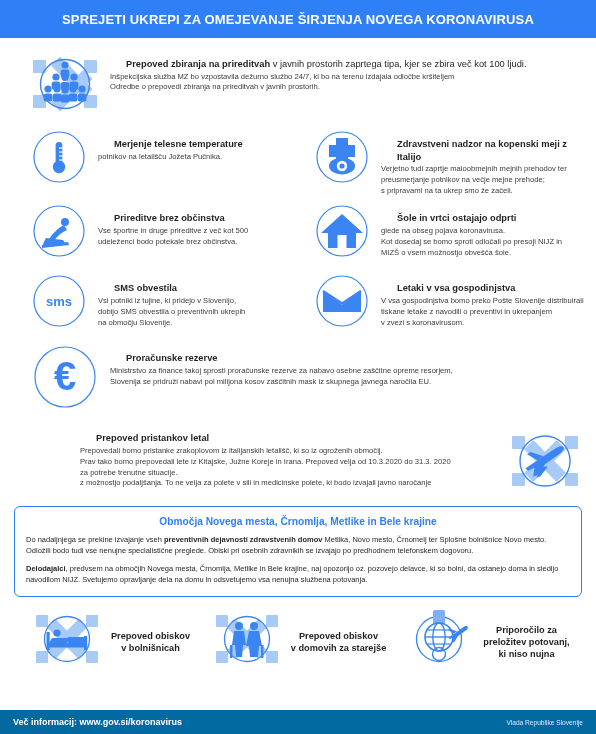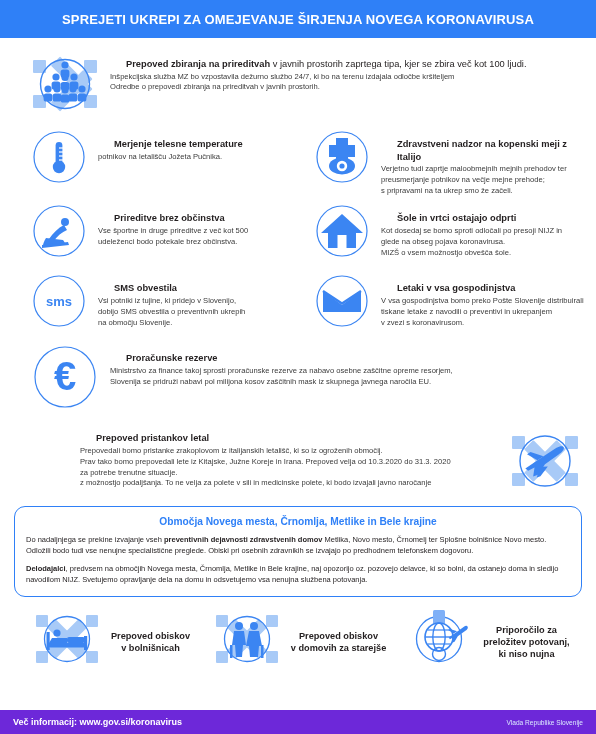--- a/index.html
+++ b/index.html
@@ -97,21 +97,21 @@
   .two-col .col-half:nth-child(2) { padding-left: 4px; }
 
   .block-budget { margin-top: 8px; padding-left: 18px; }
   .block-flight { margin-top: 6px; padding-left: 70px; padding-right: 4px;
                   display: flex; align-items: flex-start; justify-content: space-between; }
 
   
   .notice {
     margin: 8px 4px 0 4px;
     border: 1.2px solid #2f80f7;
-    border-radius: 11px;
+    border-radius: 6px;
     padding: 9px 11px 10px 11px;
     background: #ffffff;
   }
   .notice h4 {
     color: #2f80f7;
     font-size: 10.2px;
     font-weight: bold;
     text-align: center;
     margin-bottom: 8px;
   }
@@ -145,21 +145,21 @@
     color: #231f20;
   }
   .bottom-item.b1 .label { text-align: center; }
   .bottom-item.b2 .label { text-align: center; }
   .bottom-item.b3 .label { text-align: center; }
 
   
   .footer {
     width: 596px;
     height: 24px;
-    background: #6d28d9;
+    background: #0369a1;
     display: flex;
     align-items: center;
     justify-content: space-between;
     padding: 0 13px;
     flex: 0 0 auto;
   }
   .footer .left { color: #ffffff; font-size: 9px; font-weight: bold; }
   .footer .right { color: #dbe9ff; font-size: 6.6px; font-weight: normal; }
 
   svg { display: block; overflow: visible; }
@@ -286,22 +286,22 @@
         <div class="measure">
           <div class="icon-box">
             <svg width="54" height="54" viewBox="0 0 54 54">
               <circle cx="27" cy="27" r="25" fill="none" stroke="#3b85f2" stroke-width="1.2"></circle>
               <path d="M27 10 L48 29 L41 29 L41 44 L13 44 L13 29 L6 29 Z" fill="#3b85f2"></path>
               <rect x="22.5" y="31" width="9" height="13" fill="#ffffff"></rect>
             </svg>
           </div>
           <div class="txt">
             <h3>Šole in vrtci ostajajo odprti</h3>
+            <p>glede na obseg pojava koronavirusa.</p>
             <p>Kot dosedaj se bomo sproti odločali po presoji NIJZ in</p>
-            <p>glede na obseg pojava koronavirusa.</p>
             <p>MIZŠ o vsem možnostjo obvešča šole.</p>
           </div>
         </div>
       </div>
     </div>
 
     <div class="row two-col">
       <div class="col-half">
         <div class="measure">
           <div class="icon-box">

